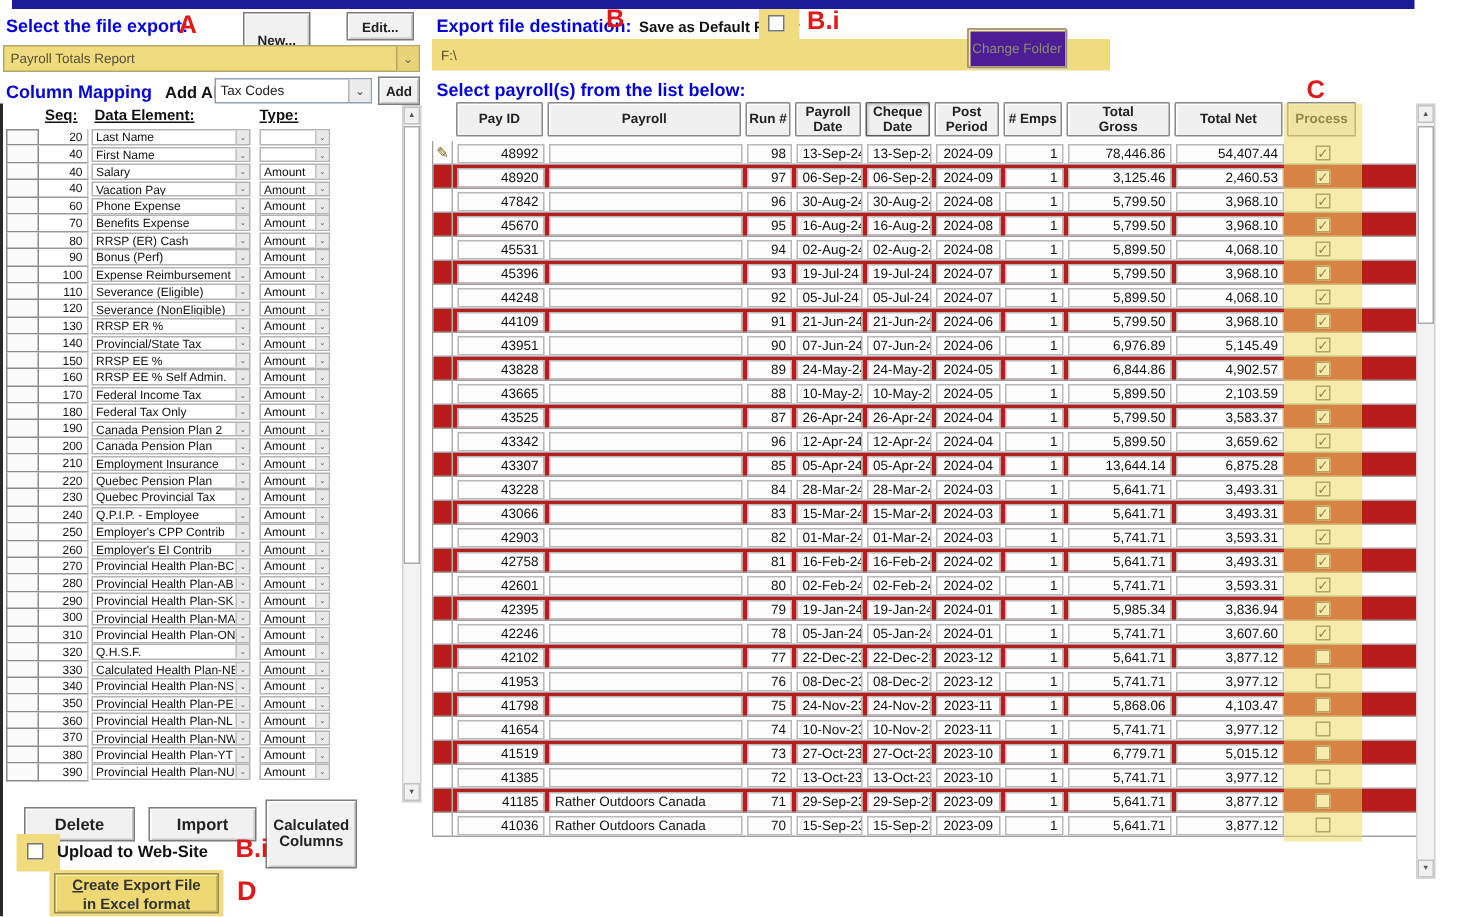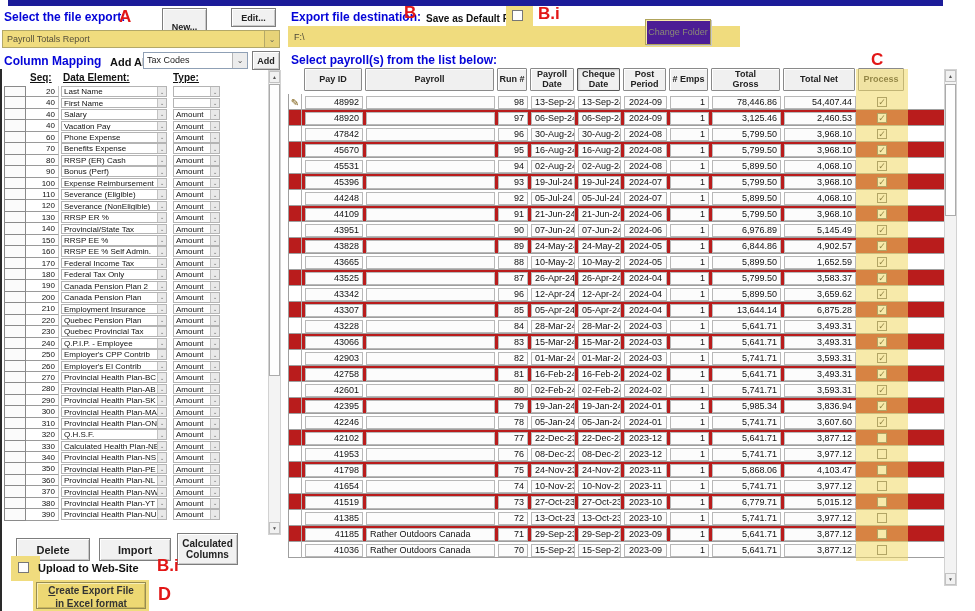--- a/index.html
+++ b/index.html
@@ -592,21 +592,21 @@
     </div>
 
   <div class="vscroll" style="left:268px; top:70px; height:465px;">
     <div class="sb-arr" style="top:0;">▲</div>
     <div class="sb-thumb" style="top:13px; height:292px;"></div>
     <div class="sb-arr" style="bottom:0;">▼</div>
   </div>
 
   <div class="btn" style="left:16px; top:538px; width:74px; height:23px; font-size:11px;">Delete</div>
   <div class="btn" style="left:99px; top:538px; width:72px; height:23px; font-size:11px;">Import</div>
-  <div class="btn" style="left:177px; top:533px; width:61px; height:32px; font-size:10px; line-height:1.1; padding:0 2px;">Calculated Columns</div>
+  <div class="btn" style="left:177px; top:533px; width:61px; height:46px; font-size:10px; line-height:1.1; padding:0 2px;">Calculated Columns</div>
 
   <div class="hl" style="left:11px; top:556px; width:29px; height:25px;"></div>
   <div class="checkbox" style="left:18px; top:562px;"></div>
   <div class="blklab" style="left:38px; top:562px; font-size:11px;">Upload to Web-Site</div>
   <div class="annot" style="left:157px; top:556px;">B.i</div>
 
   <div class="hl" style="left:33px; top:580px; width:116px; height:31px;"></div>
   <div class="create-btn">
     <div class="l1">Create Export File</div>
     <div>in Excel format</div>
@@ -800,21 +800,21 @@
         <div class="p-row pay-cols">
           <div class="p-sel"></div>
           <div class="c num">43665</div>
           <div class="c"></div>
           <div class="c num">88</div>
           <div class="c ctr">10-May-24</div>
           <div class="c ctr">10-May-24</div>
           <div class="c ctr">2024-05</div>
           <div class="c num">1</div>
           <div class="c num">5,899.50</div>
-          <div class="c num">1,652.59</div>
+          <div class="c num">2,103.59</div>
           <div class="proc">
             <div class="cb">✓</div>
           </div>
         </div>
         <div class="p-row pay-cols alt">
           <div class="p-sel"></div>
           <div class="c num">43525</div>
           <div class="c"></div>
           <div class="c num">87</div>
           <div class="c ctr">26-Apr-24</div>

